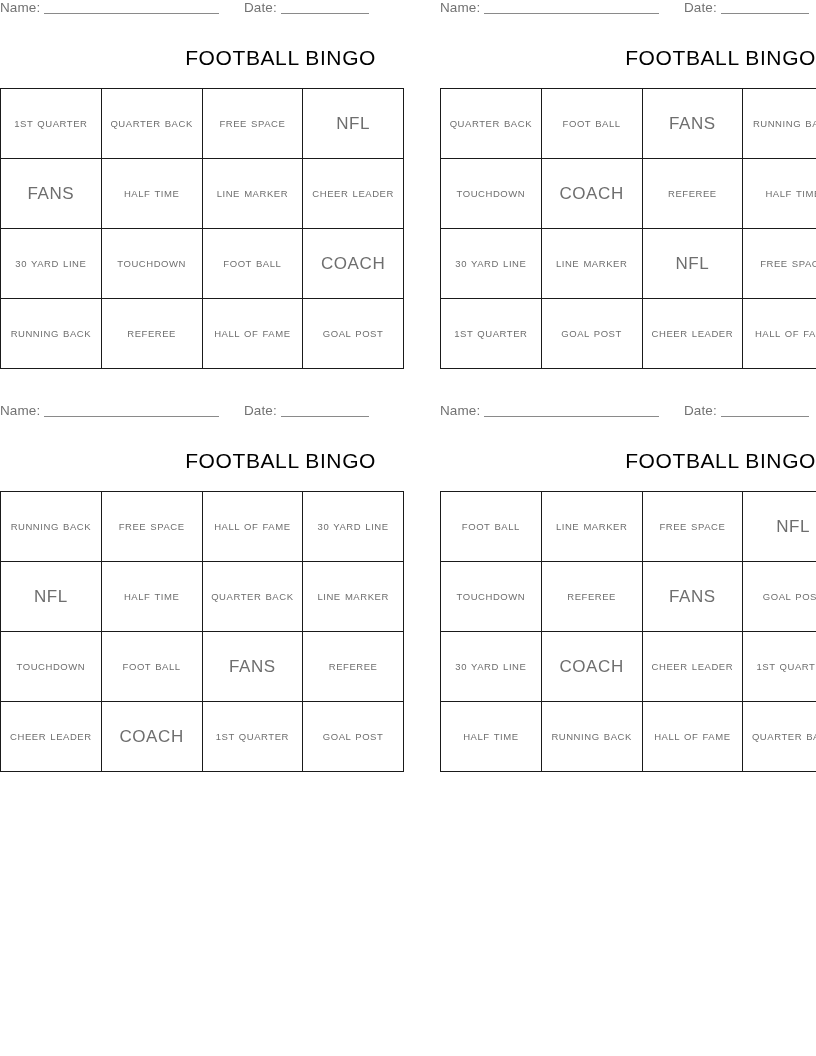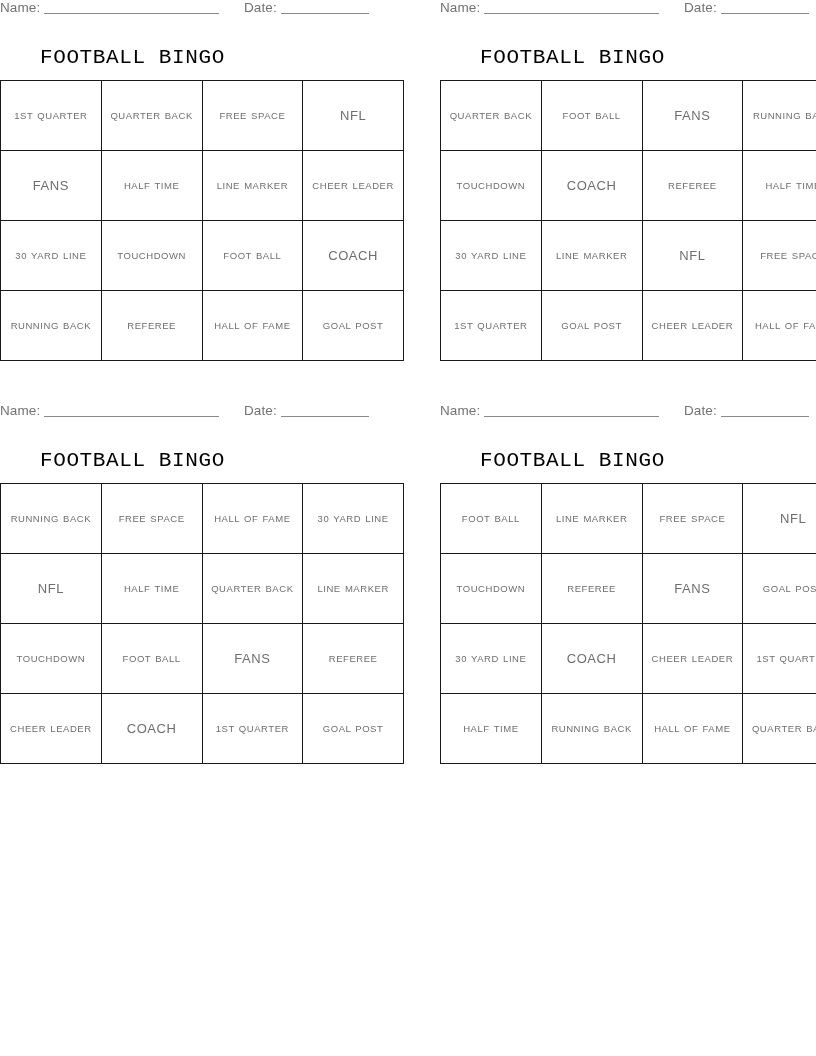--- a/index.html
+++ b/index.html
@@ -57,57 +57,56 @@
     border-bottom: 1.5px solid #8a8a8a;
     vertical-align: -2px;
     margin-left: 4px;
   }
   .meta-name .meta-rule { width: 175px; }
   .meta-date .meta-rule { width: 88px; }
 
   
   .card-title {
     width: 376px;
-    text-align: left;
-    font-family: Liberation Mono, monospace;
+    text-align: right;
+    font-family: Liberation Sans, sans-serif;
     font-size: 21px;
     font-weight: 400;
     color: #000000;
     letter-spacing: 0.6px;
     margin-top: 24px;
     margin-bottom: 0px;
     line-height: 24px;
     white-space: nowrap;
-    margin-left: 40px;
   }
 
   
   .bingo-grid {
-    margin-top: 10px;
+    margin-top: 18px;
     width: 375px;
     border-collapse: collapse;
     table-layout: fixed;
   }
   .bingo-grid td {
     width: 93.75px;
     height: 69px;
     border: 1px solid #1a1a1a;
     text-align: center;
     vertical-align: middle;
     padding: 0 3px;
     color: #6e6e6e;
     font-family: "Liberation Sans", sans-serif;
     font-size: 9.5px;
     letter-spacing: 0.55px;
     line-height: 12px;
     word-spacing: 1px;
   }
   
   .bingo-grid td.big {
-    font-size: 13px;
+    font-size: 17px;
     letter-spacing: 0.6px;
   }
 </style>
 </head>
 <body>
 
 <div class="sheet">
 
   <div class="card card-r1c1">
     <div class="meta-row">

